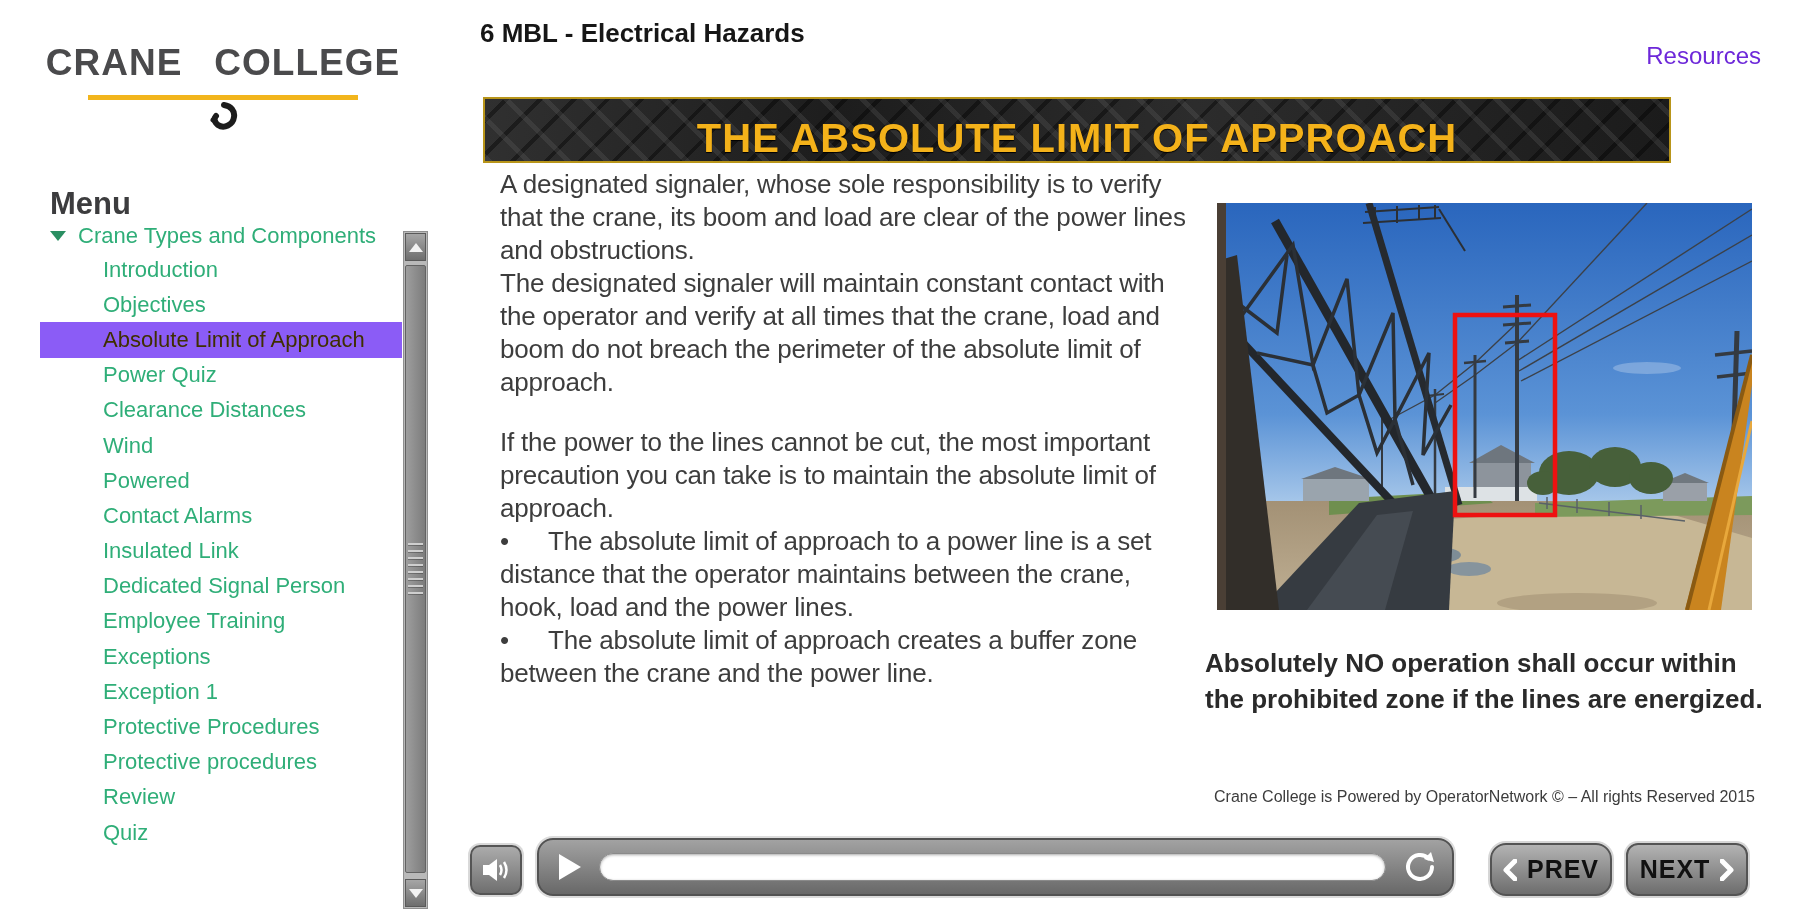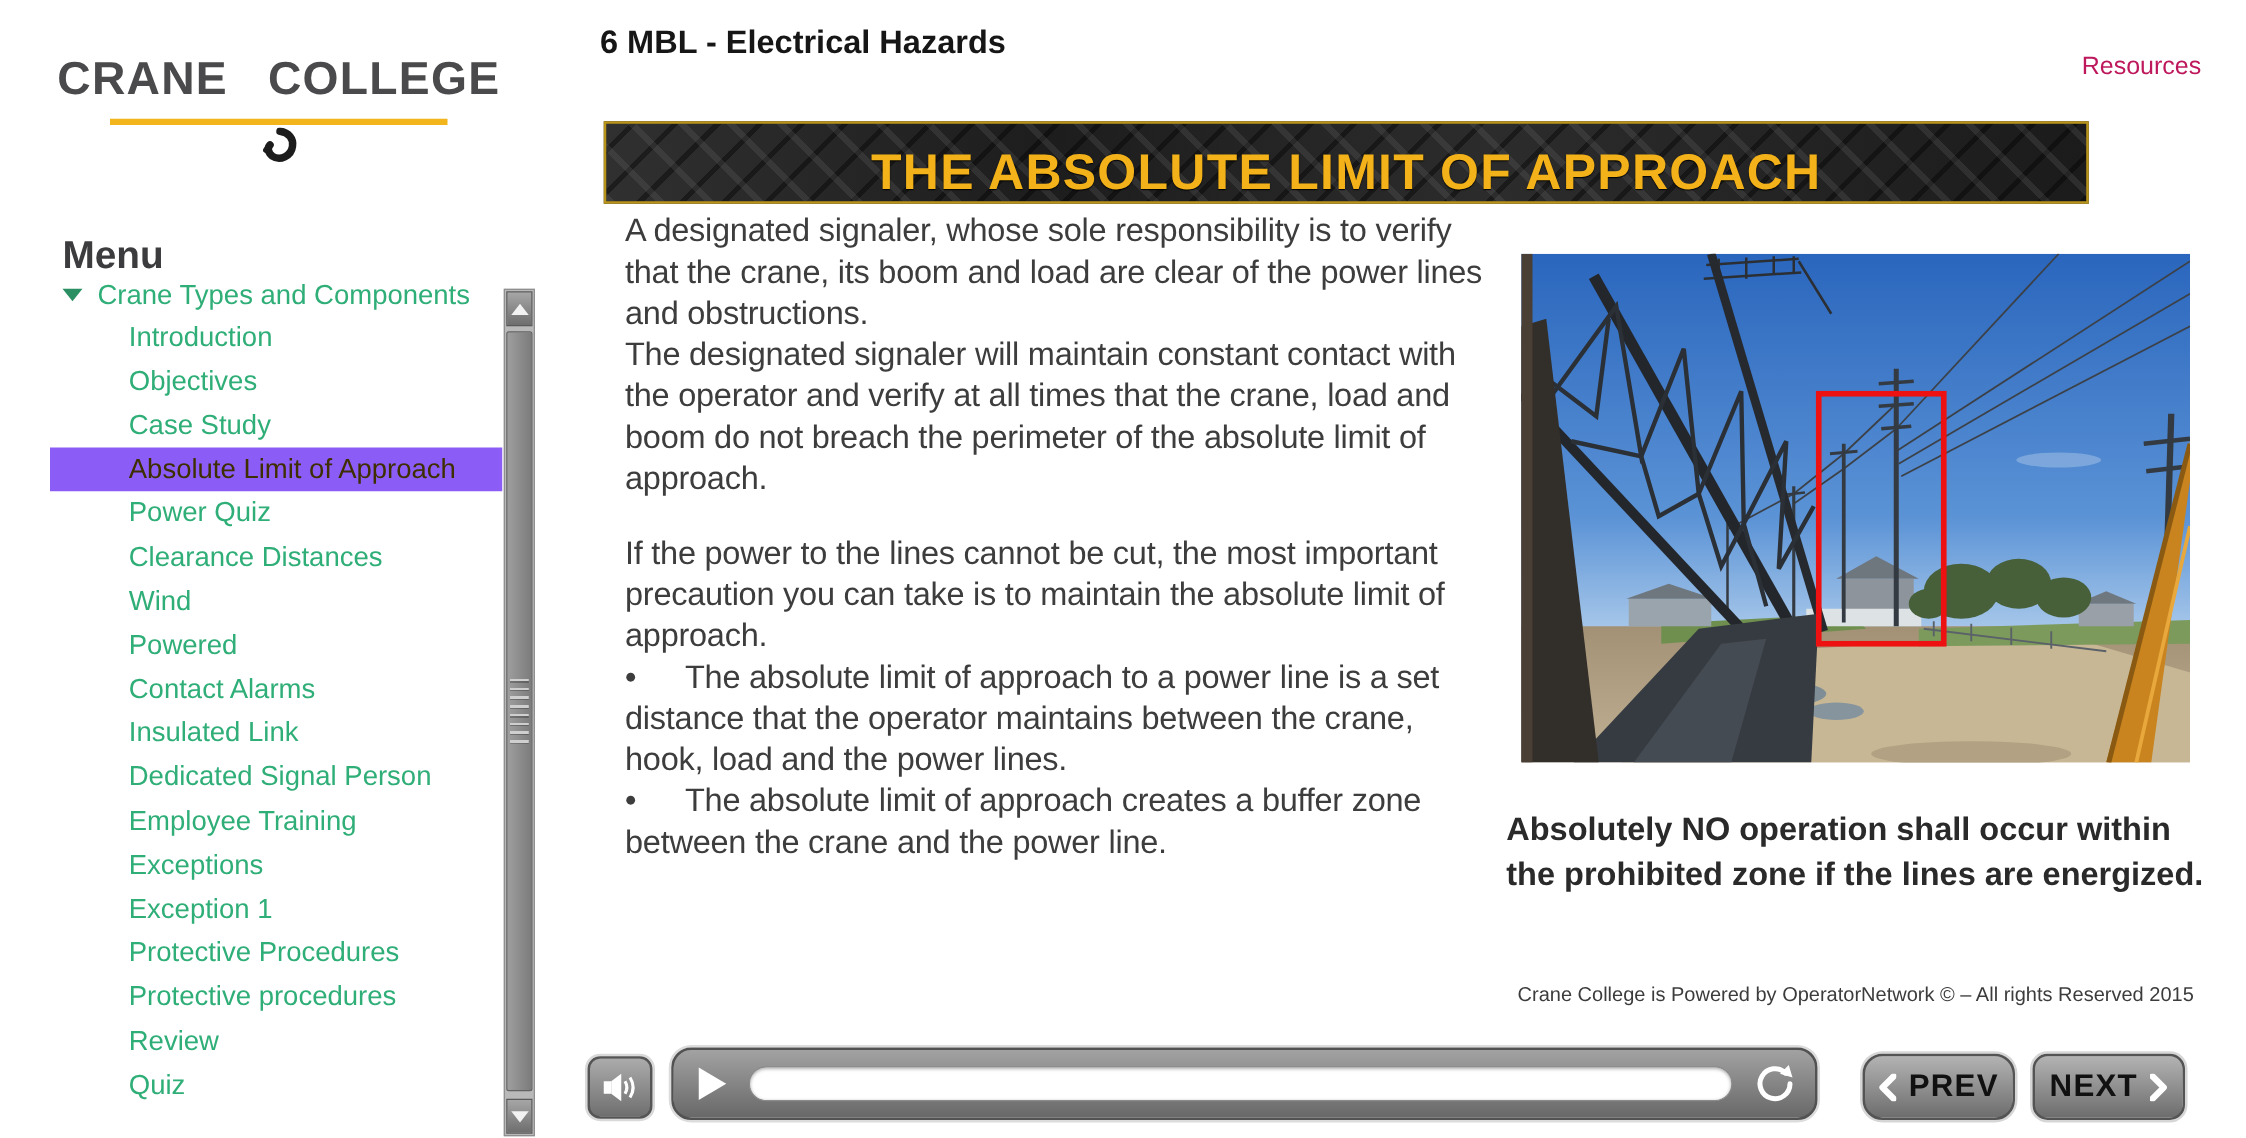--- a/index.html
+++ b/index.html
@@ -50,21 +50,21 @@
     background:linear-gradient(90deg,#9e9e9e,#7c7c7c); border:1px solid #636363; border-radius:2px;
     display:flex; align-items:center; justify-content:center; cursor:grab;
   }
   .thumb-grips {
     width:15px; height:52px;
     background:repeating-linear-gradient(#cfcfcf 0 2px, rgba(0,0,0,.25) 2px 3px, transparent 3px 7px);
   }
 
   
   .course-title { position:absolute; left:480px; top:18px; font-size:26px; font-weight:bold; color:#161616; }
-  .resources-link { position:absolute; right:36px; top:42px; font-size:20px; color:#be185d; cursor:pointer; }
+  .resources-link { position:absolute; right:36px; top:42px; font-size:24px; color:#6d28d9; cursor:pointer; }
 
   
   .banner {
     position:absolute; left:483px; top:97px; width:1188px; height:66px;
     border:2px solid #b8951a;
     background-color:#262626;
     background-image:
       repeating-linear-gradient(45deg, rgba(110,110,110,.22) 0 5px, transparent 5px 28px),
       repeating-linear-gradient(-45deg, rgba(0,0,0,.4) 0 4px, transparent 4px 24px),
       linear-gradient(90deg,#303030,#1d1d1d 30%,#2c2c2c 60%,#1b1b1b);
@@ -136,21 +136,20 @@
   <div class="menu-title">Menu</div>
 
   <div class="menu-viewport">
     <div class="menu-parent">
       <span class="tri-down-green"></span>
       <span class="menu-parent-label">Crane Types and Components</span>
     </div>
     <ul class="menu-list">
       <li>Introduction</li>
       <li>Objectives</li>
-      <li>Case Study</li>
       <li class="active">Absolute Limit of Approach</li>
       <li>Power Quiz</li>
       <li>Clearance Distances</li>
       <li>Wind</li>
       <li>Powered</li>
       <li>Contact Alarms</li>
       <li>Insulated Link</li>
       <li>Dedicated Signal Person</li>
       <li>Employee Training</li>
       <li>Exceptions</li>

